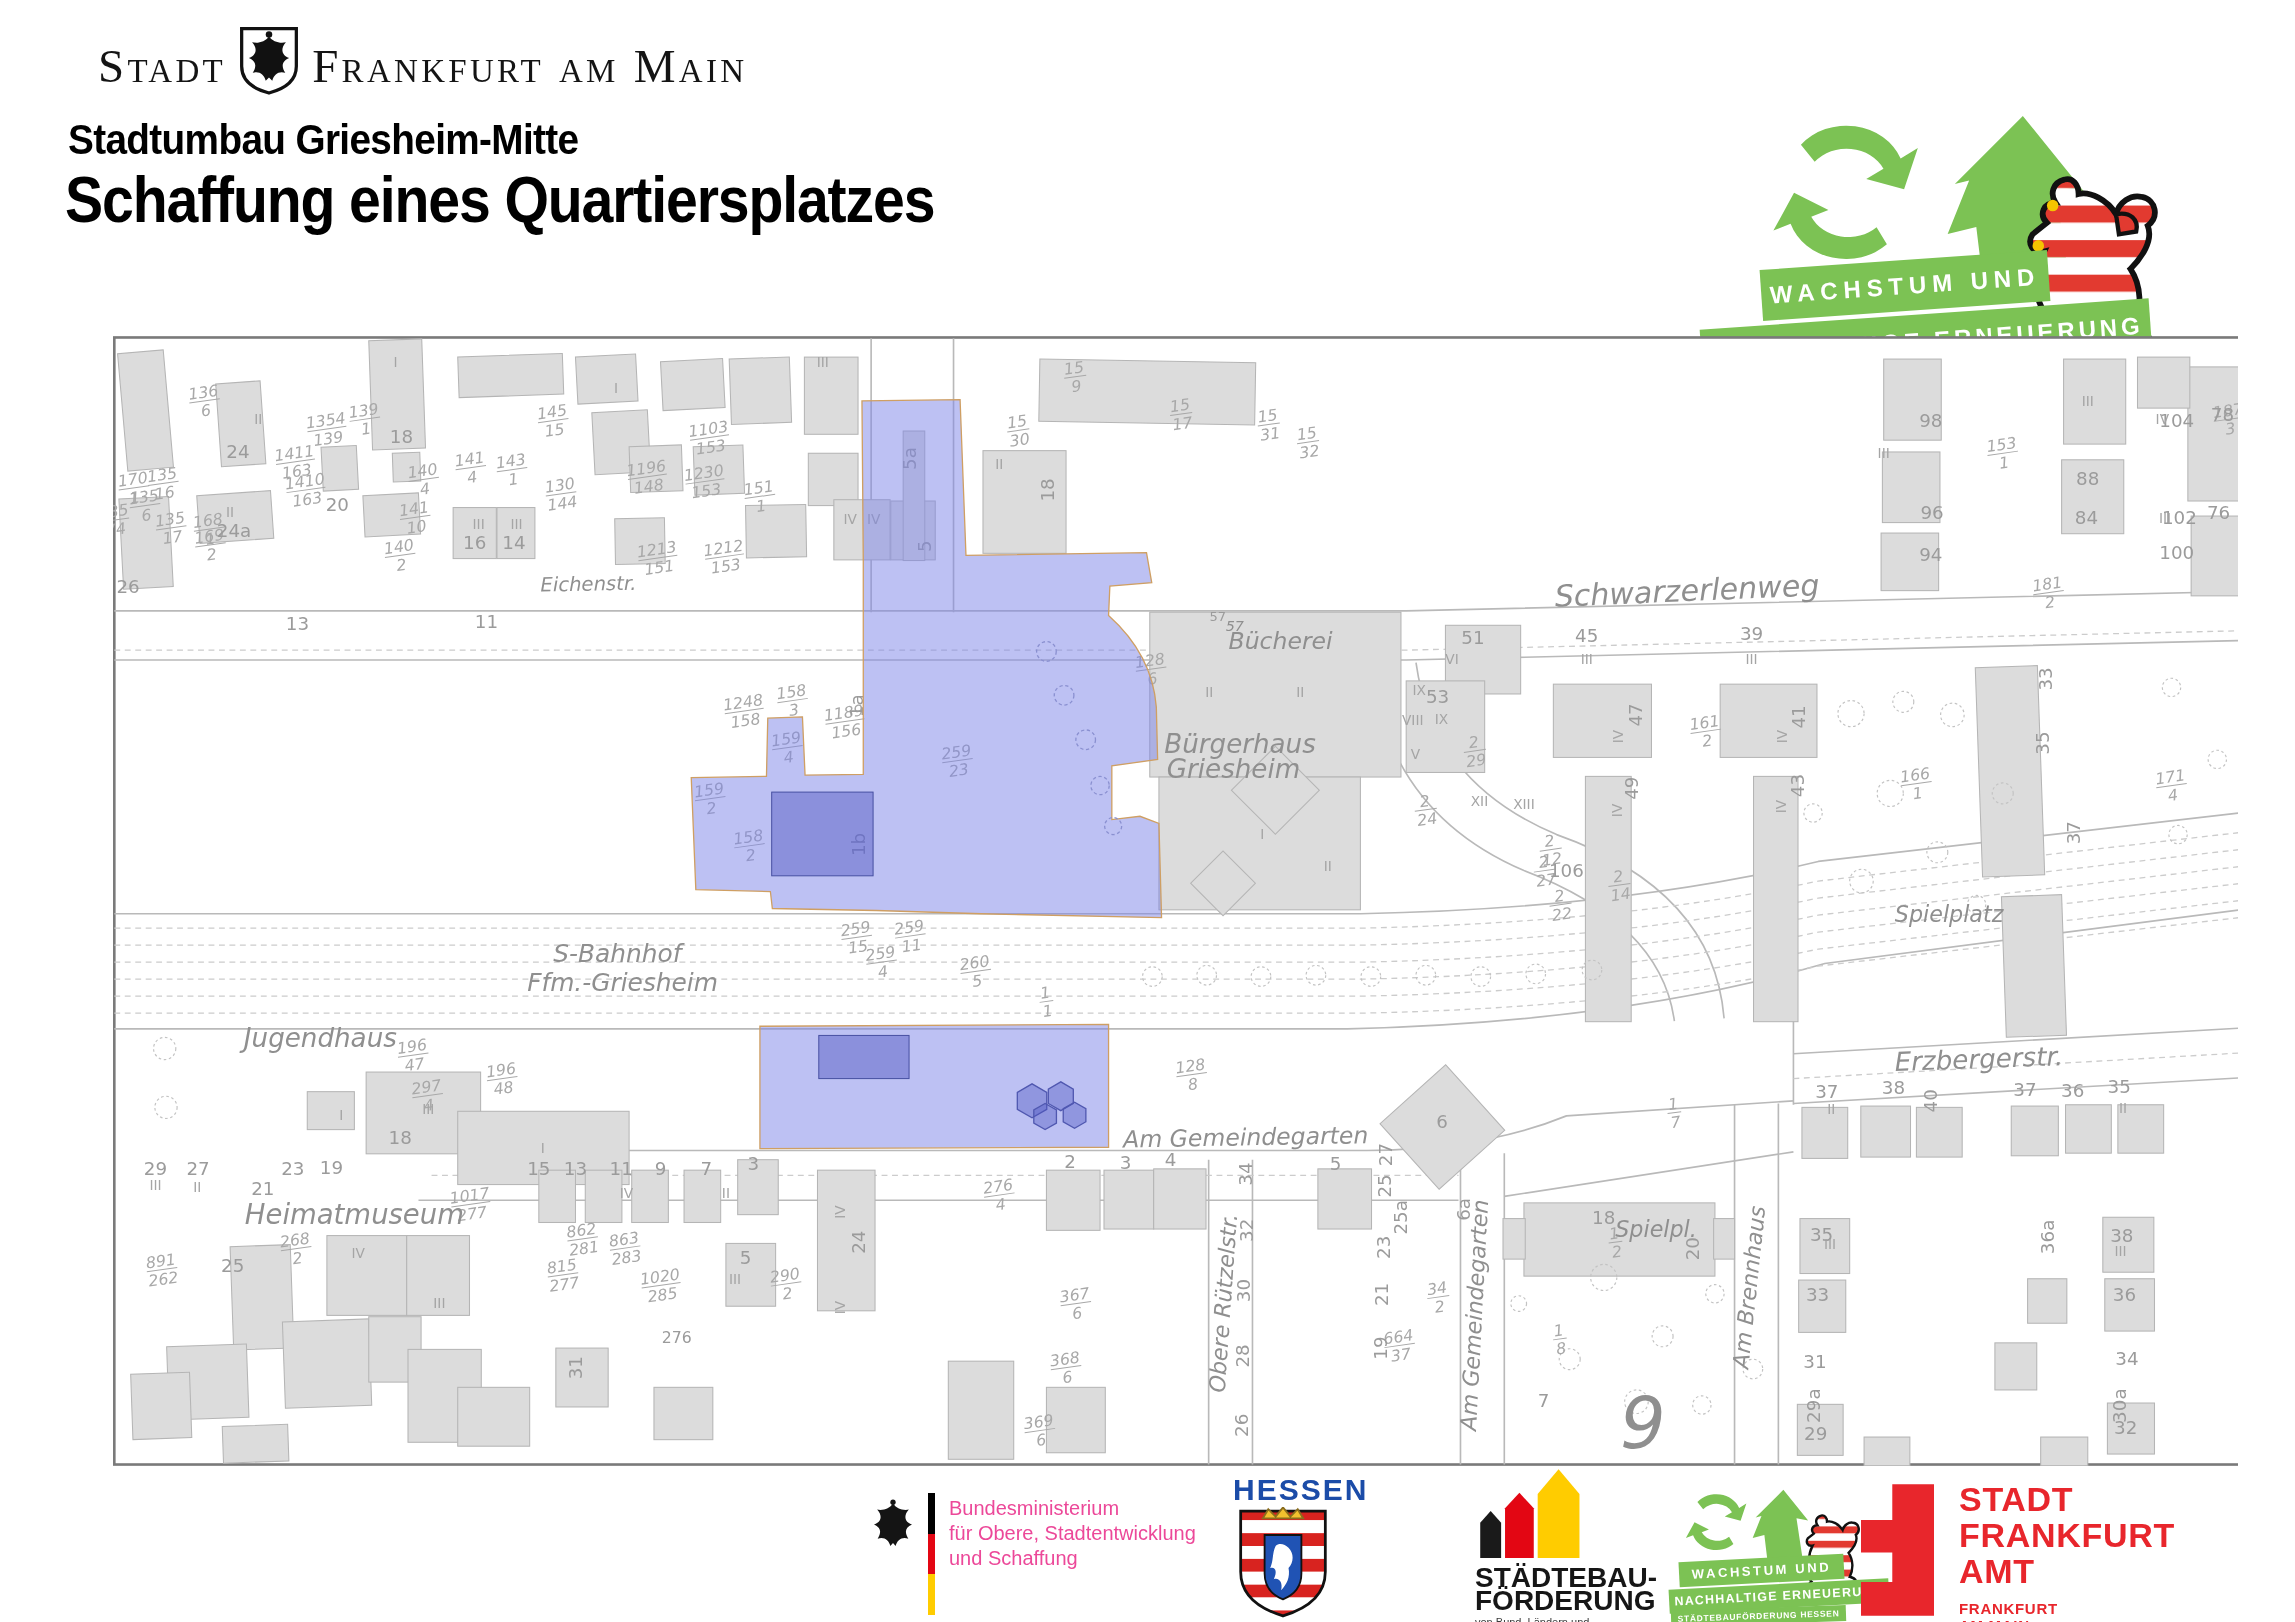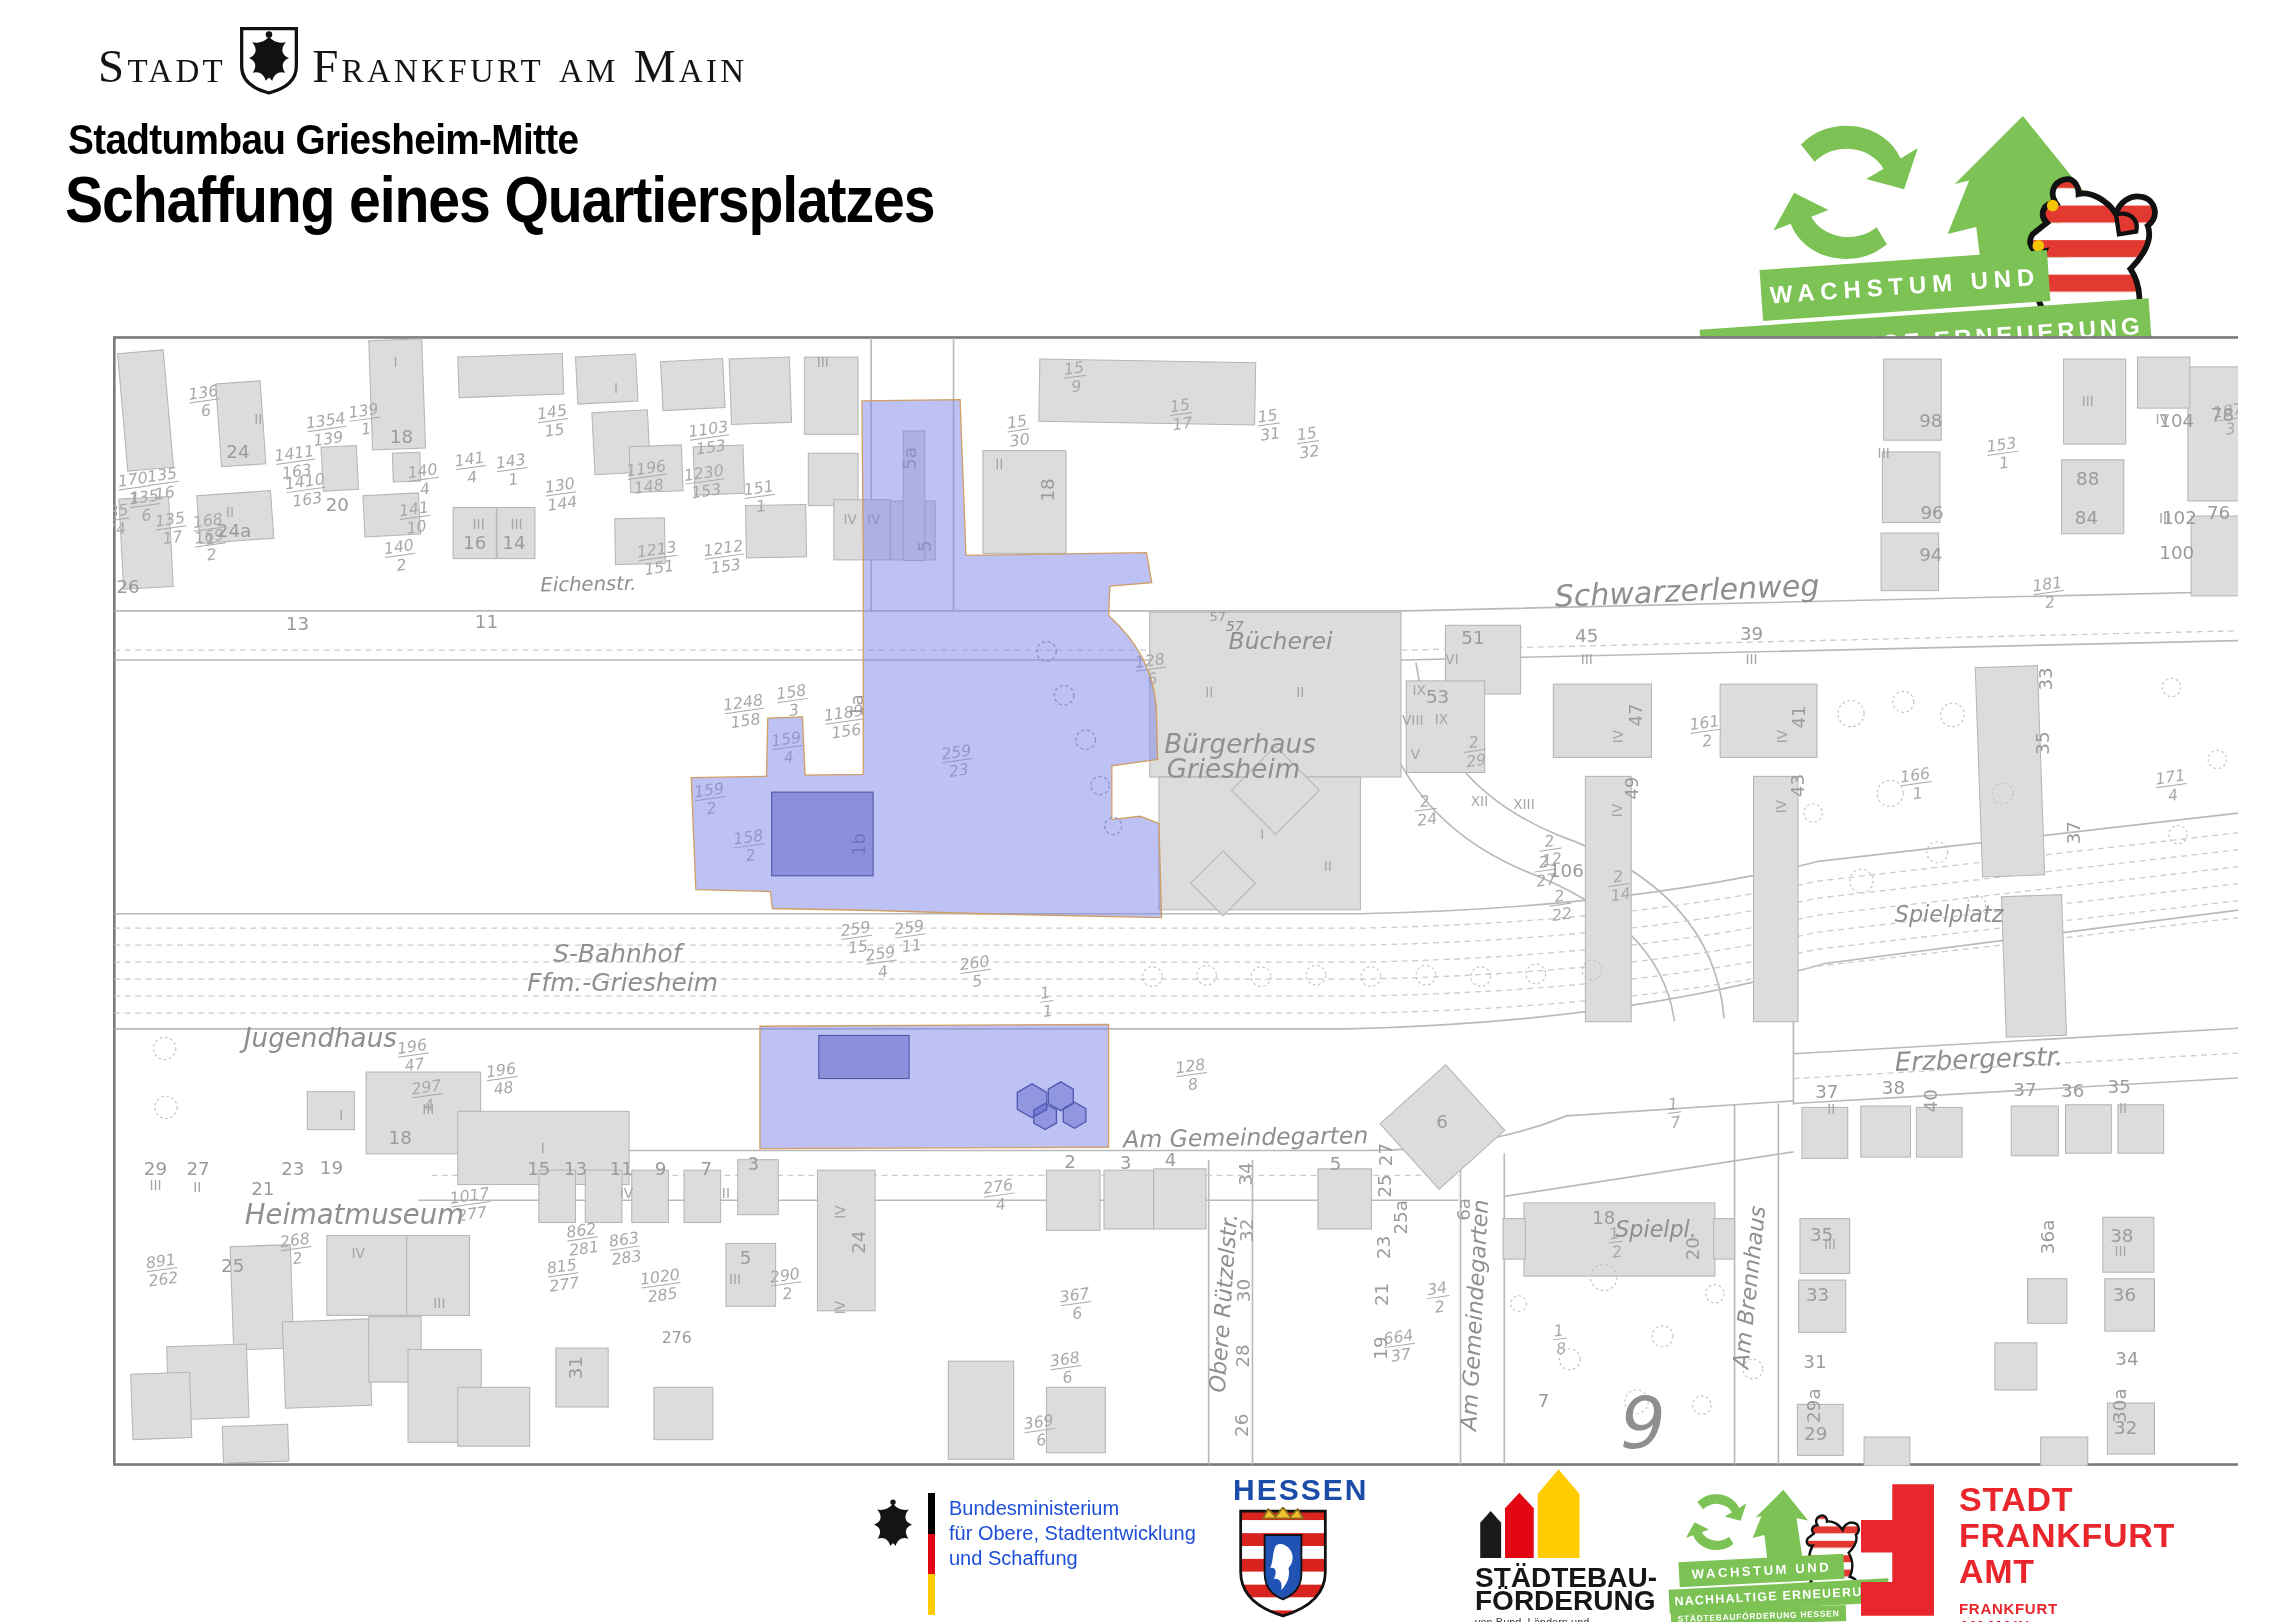--- a/index.html
+++ b/index.html
@@ -15,21 +15,21 @@
             letter-spacing:-0.7px;transform:scaleX(.9);transform-origin:left;white-space:nowrap;}
   .title{position:absolute;left:65px;top:162px;font-size:65px;font-weight:bold;
          letter-spacing:-1.3px;transform:scaleX(.88);transform-origin:left;white-space:nowrap;}
   
   .ribbon{position:absolute;background:var(--green);color:#fff;display:flex;align-items:center;
           justify-content:center;font-weight:bold;white-space:nowrap;}
   
   #map{position:absolute;left:113px;top:336px;}
   
   .flogo{position:absolute;}
-  .bm-text{font-size:20px;color:#1d4ed8;line-height:25px;white-space:nowrap;}
+  .bm-text{font-size:20px;color:#ec4899;line-height:25px;white-space:nowrap;}
   .hessen-word{font-size:30px;font-weight:bold;color:#1b4ca8;letter-spacing:2px;}
   .stb-txt{font-size:28px;font-weight:bold;color:#161616;line-height:23px;white-space:nowrap;}
   .stb-sub{font-size:11px;color:#3a3a3a;line-height:13.7px;white-space:nowrap;}
   .spa-txt{font-size:34px;font-weight:bold;color:#e8262c;line-height:36px;letter-spacing:0.7px;}
   .spa-sub{font-size:15px;font-weight:bold;color:#e8262c;letter-spacing:0.7px;}
 </style>
 </head>
 <body>
 
 <div class="page">

